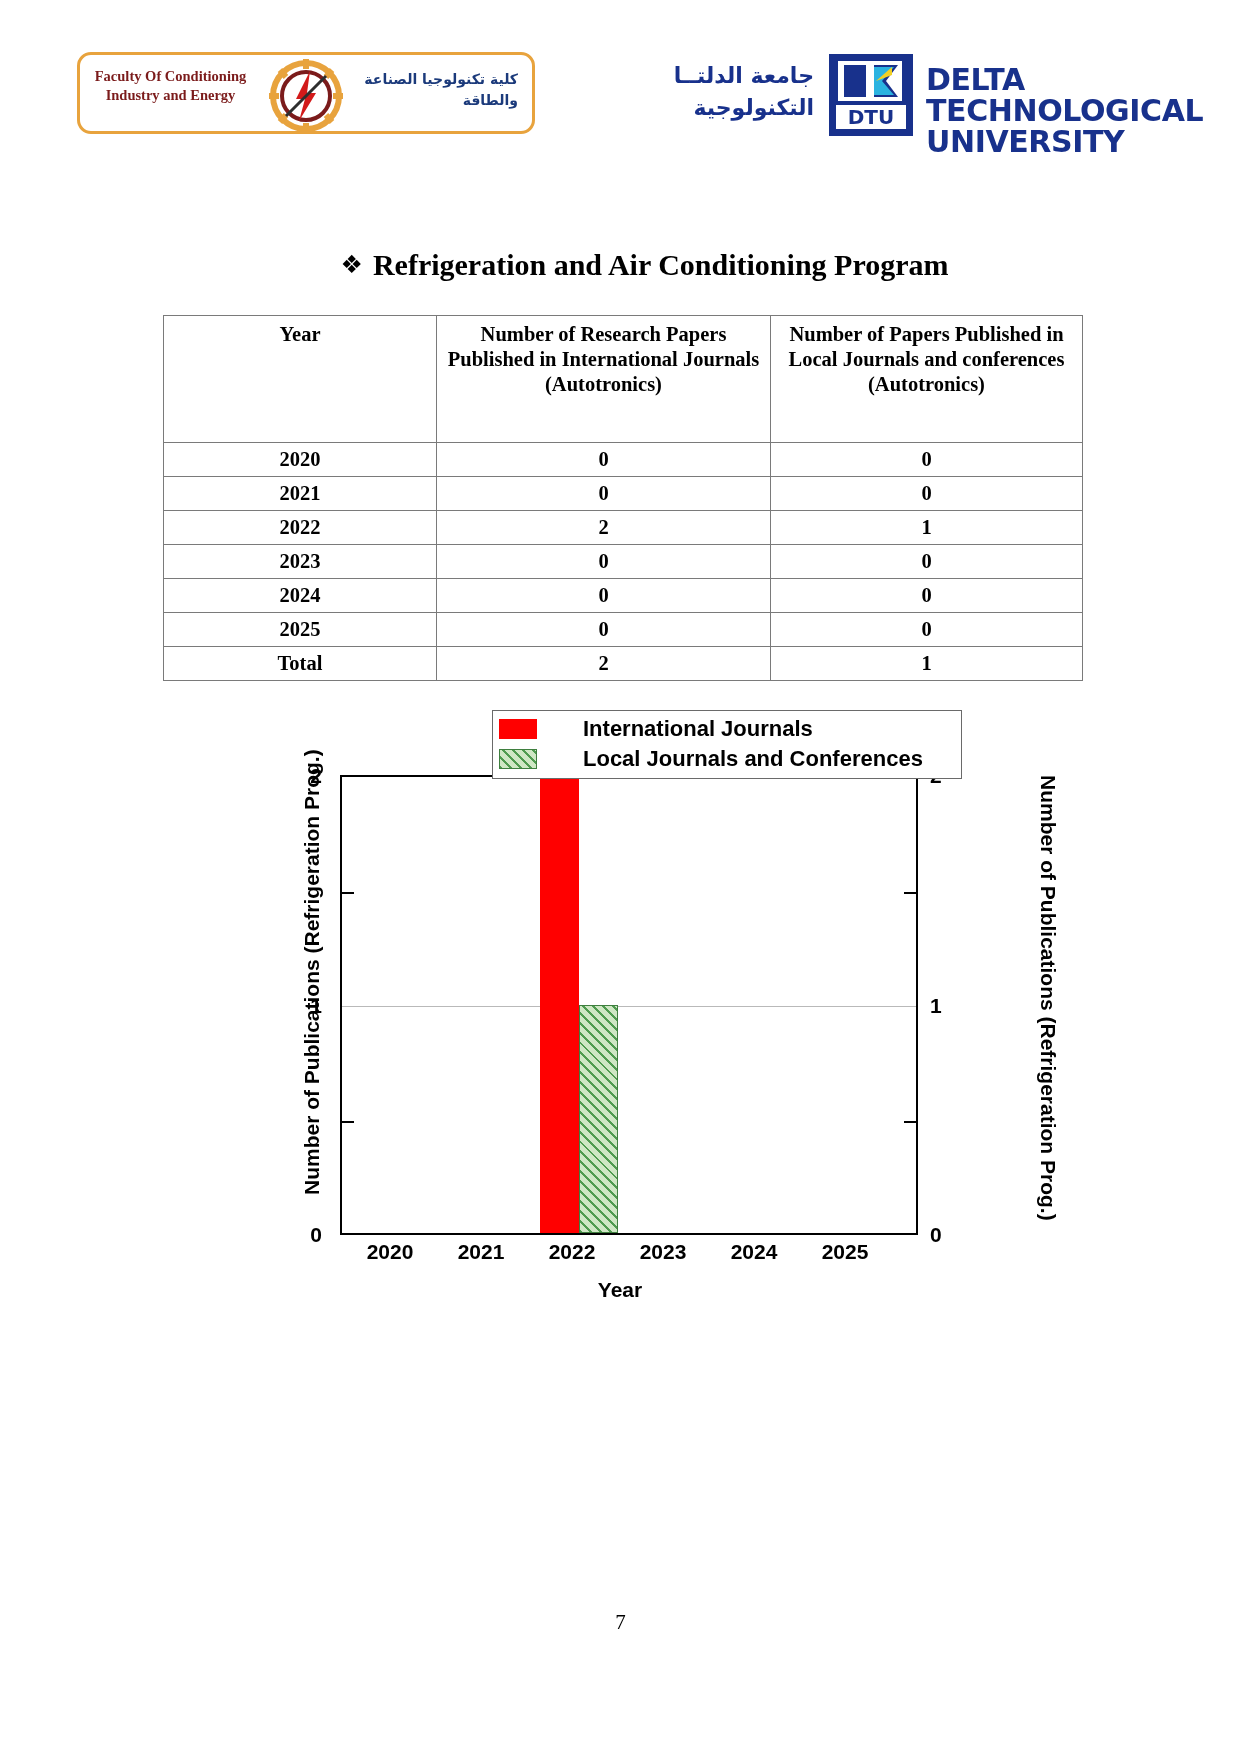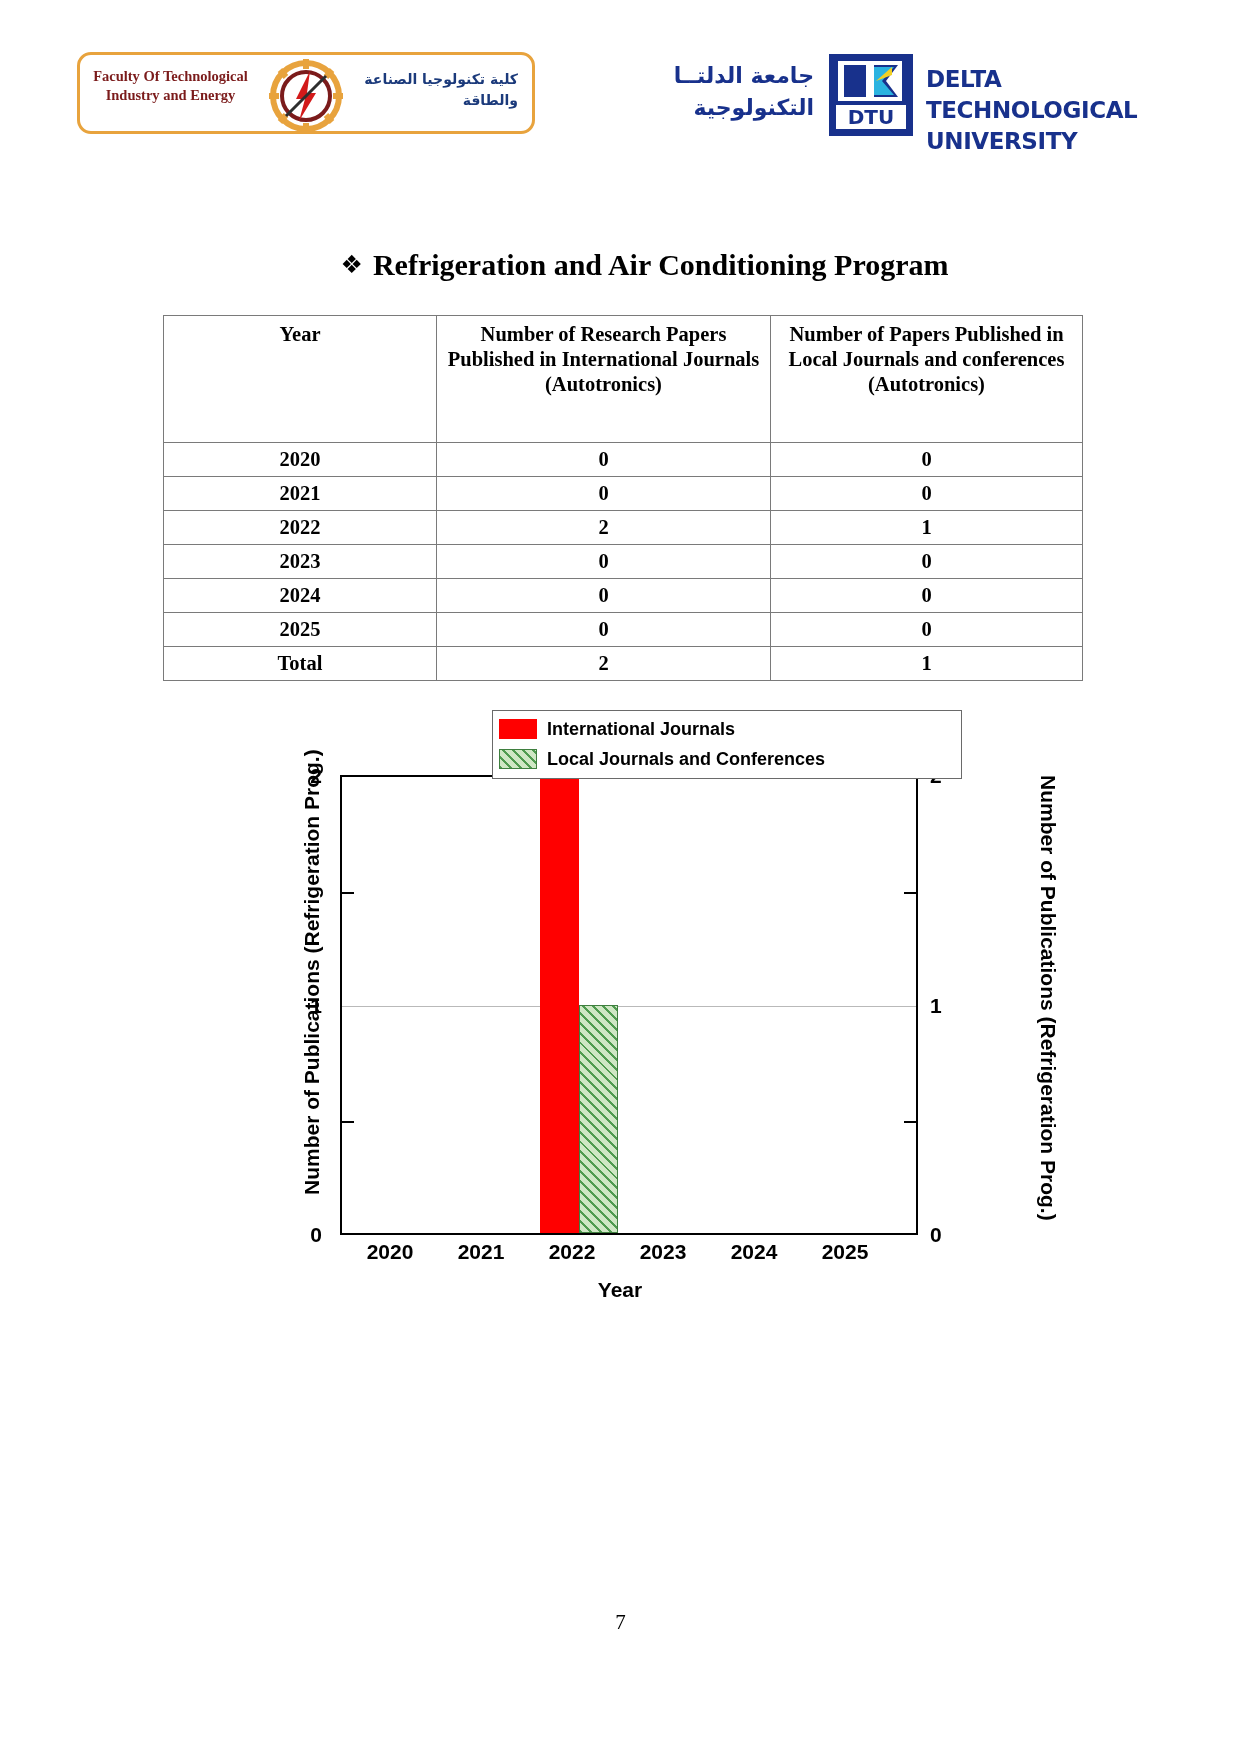--- a/index.html
+++ b/index.html
@@ -96,21 +96,21 @@
     height: 80px;
     background: #be185d;
     border: 1px solid #18318C;
   }
   .dtu-en {
     position: absolute;
     left: 272px;
     top: 16px;
     font-family: "DejaVu Sans", sans-serif;
     font-weight: bold;
-    font-size: 23px;
+    font-size: 30px;
     line-height: 31px;
     letter-spacing: -0.4px;
     color: #18318C;
   }
 
   
   .section-title {
     position: absolute;
     top: 248px;
     left: 0;
@@ -279,43 +279,44 @@
     flex: 0 0 auto;
   }
   .sw-intl { background: #ff0000; }
   .sw-local {
     background: #cfe7c4;
     background-image: repeating-linear-gradient(45deg, #4f9b4f 0, #4f9b4f 2px, transparent 2px, transparent 7px);
     border: 1px solid #3f7f3f;
     box-sizing: border-box;
   }
   .legend-text {
-    font-size: 18px;
+    font-size: 22px;
     font-weight: bold;
     white-space: nowrap;
+    margin-left: 36px;
   }
 
   
   .page-number {
     position: absolute;
     top: 1610px;
     left: 0;
     width: 1241px;
     text-align: center;
     font-family: "Liberation Serif", serif;
     font-size: 21px;
   }
 </style>
 </head>
 <body>
 
 <div class="header">
 
   <div class="logo-left">
-    <div class="en-text">Faculty Of Technological Industry and Energy</div>
+    <div class="en-text">Faculty Of Conditioning Industry and Energy</div>
     <div class="gear-emblem">
       <svg viewBox="0 0 108 74" width="108" height="74" aria-hidden="true">
         <g>
           <circle cx="54" cy="37" r="33" fill="none" stroke="#E8A33D" stroke-width="6"></circle>
           <g stroke="#E8A33D" stroke-width="6">
             <line x1="54" y1="0" x2="54" y2="10"></line>
             <line x1="54" y1="64" x2="54" y2="74"></line>
             <line x1="17" y1="37" x2="27" y2="37"></line>
             <line x1="81" y1="37" x2="91" y2="37"></line>
             <line x1="28" y1="11" x2="34" y2="18"></line>

